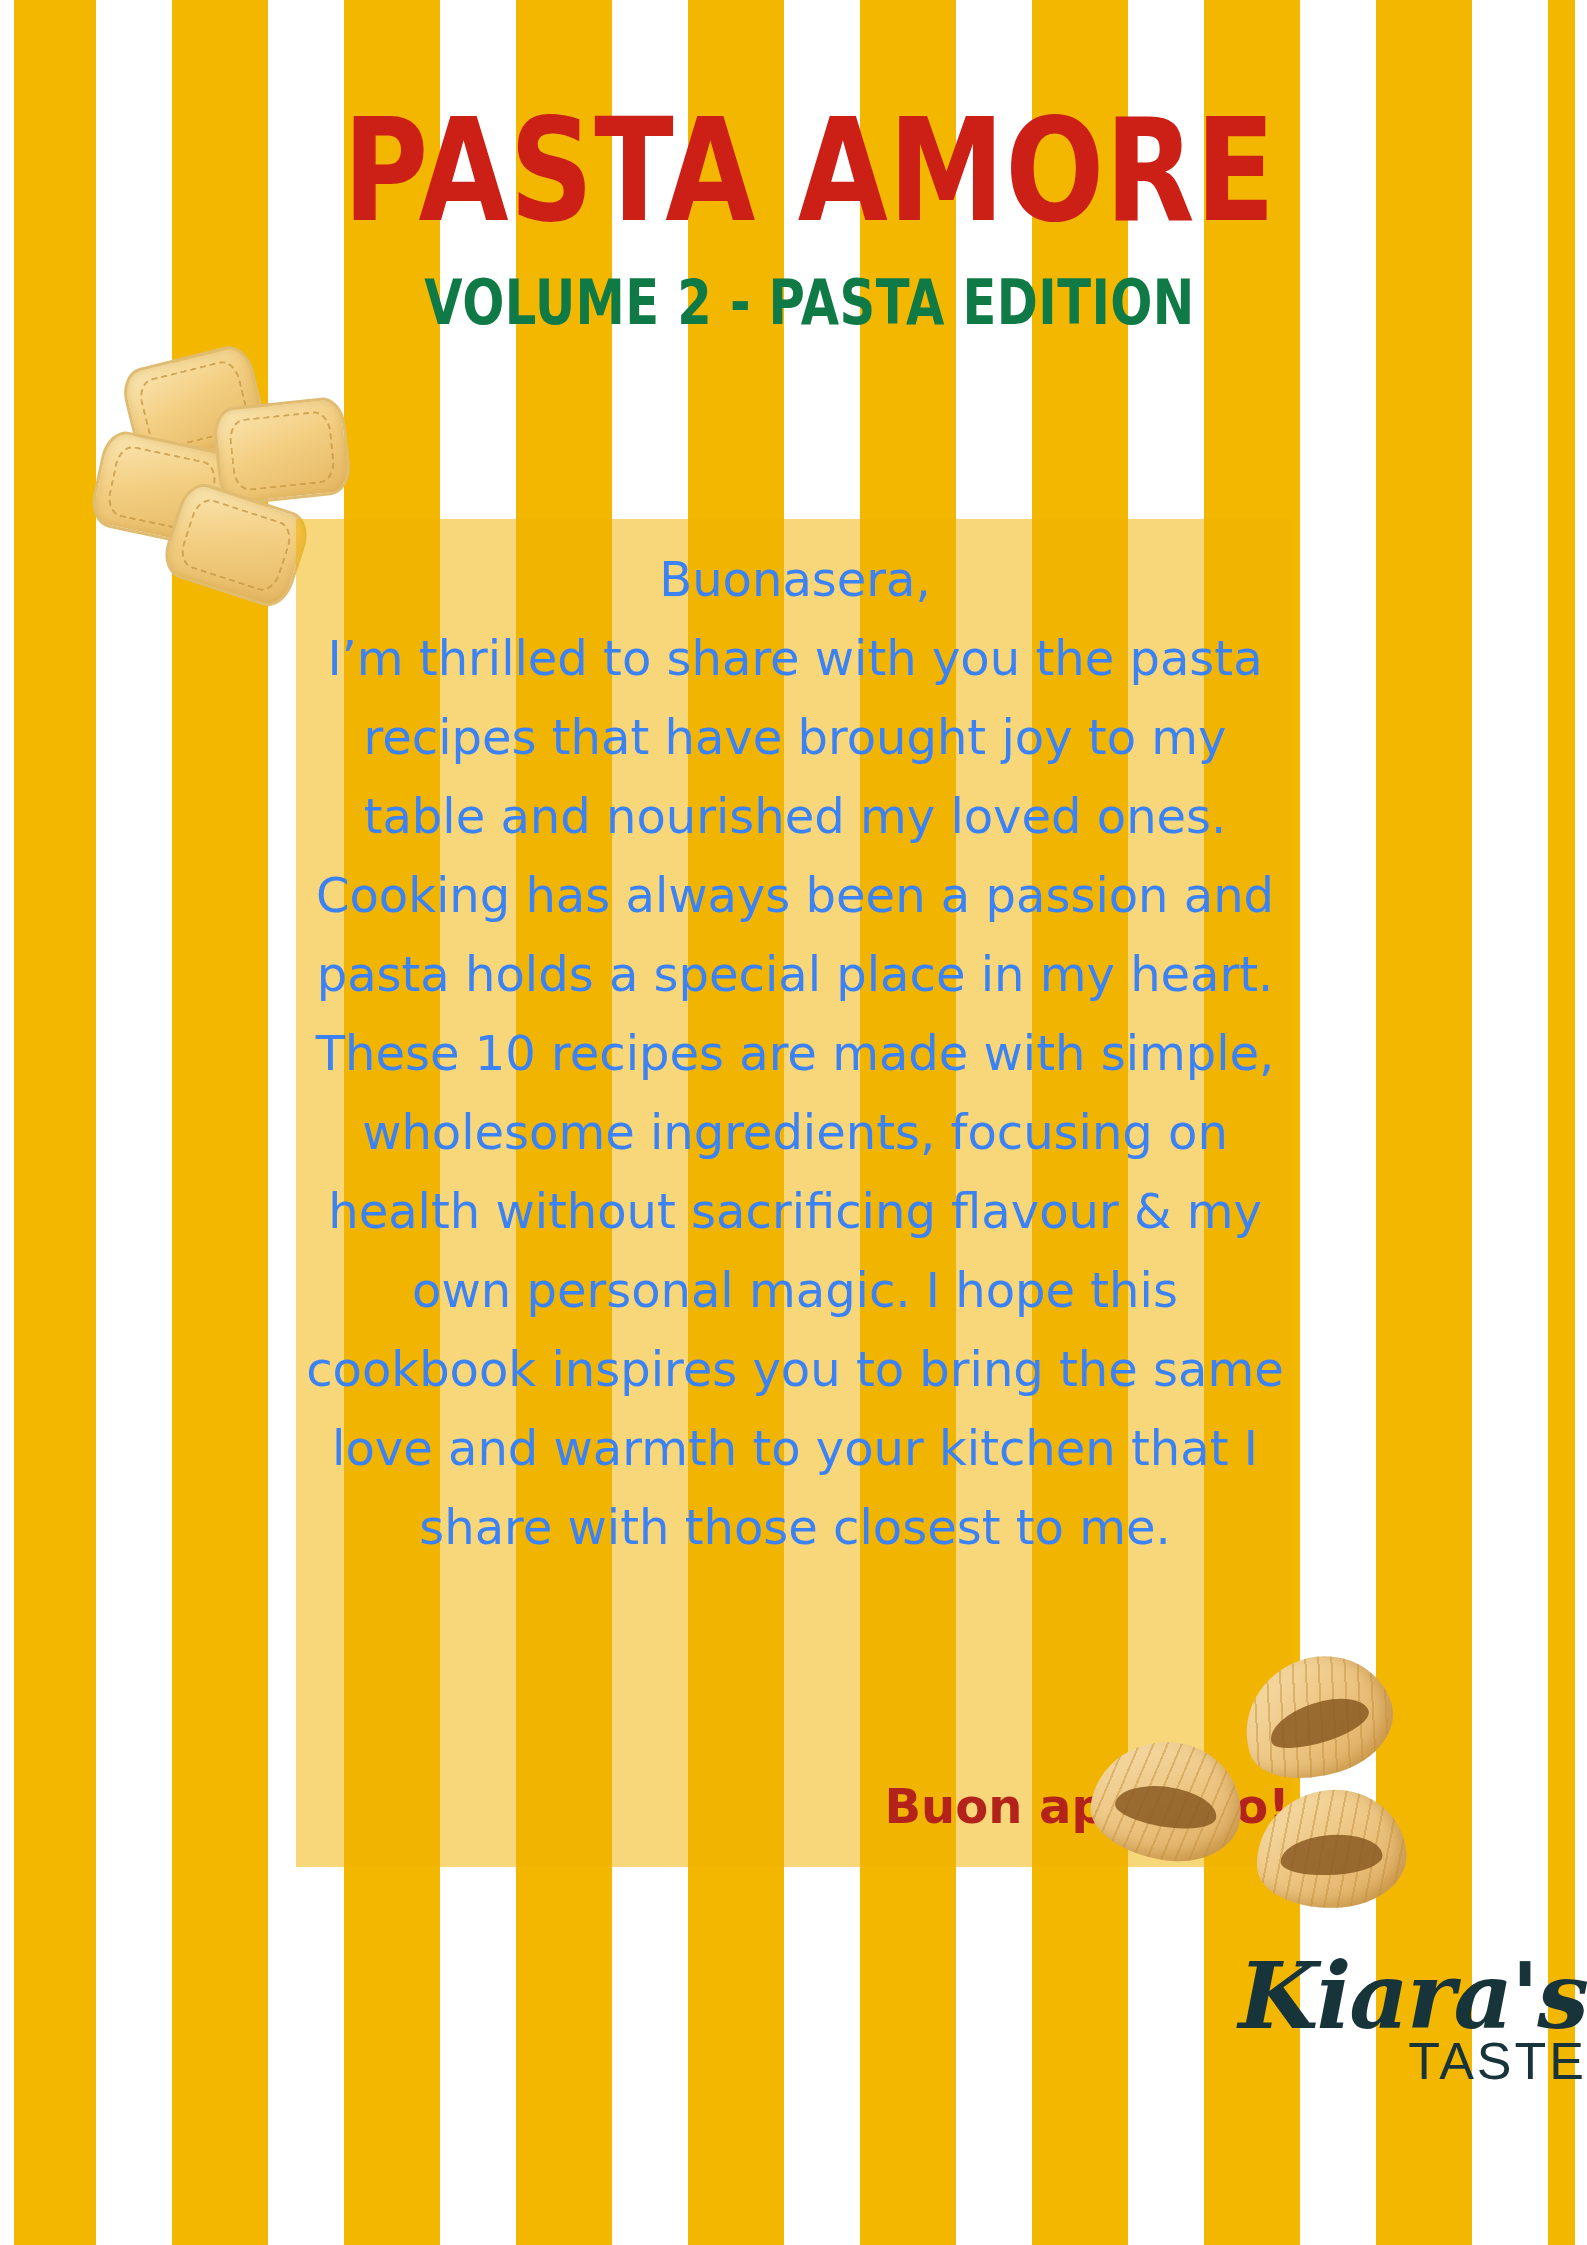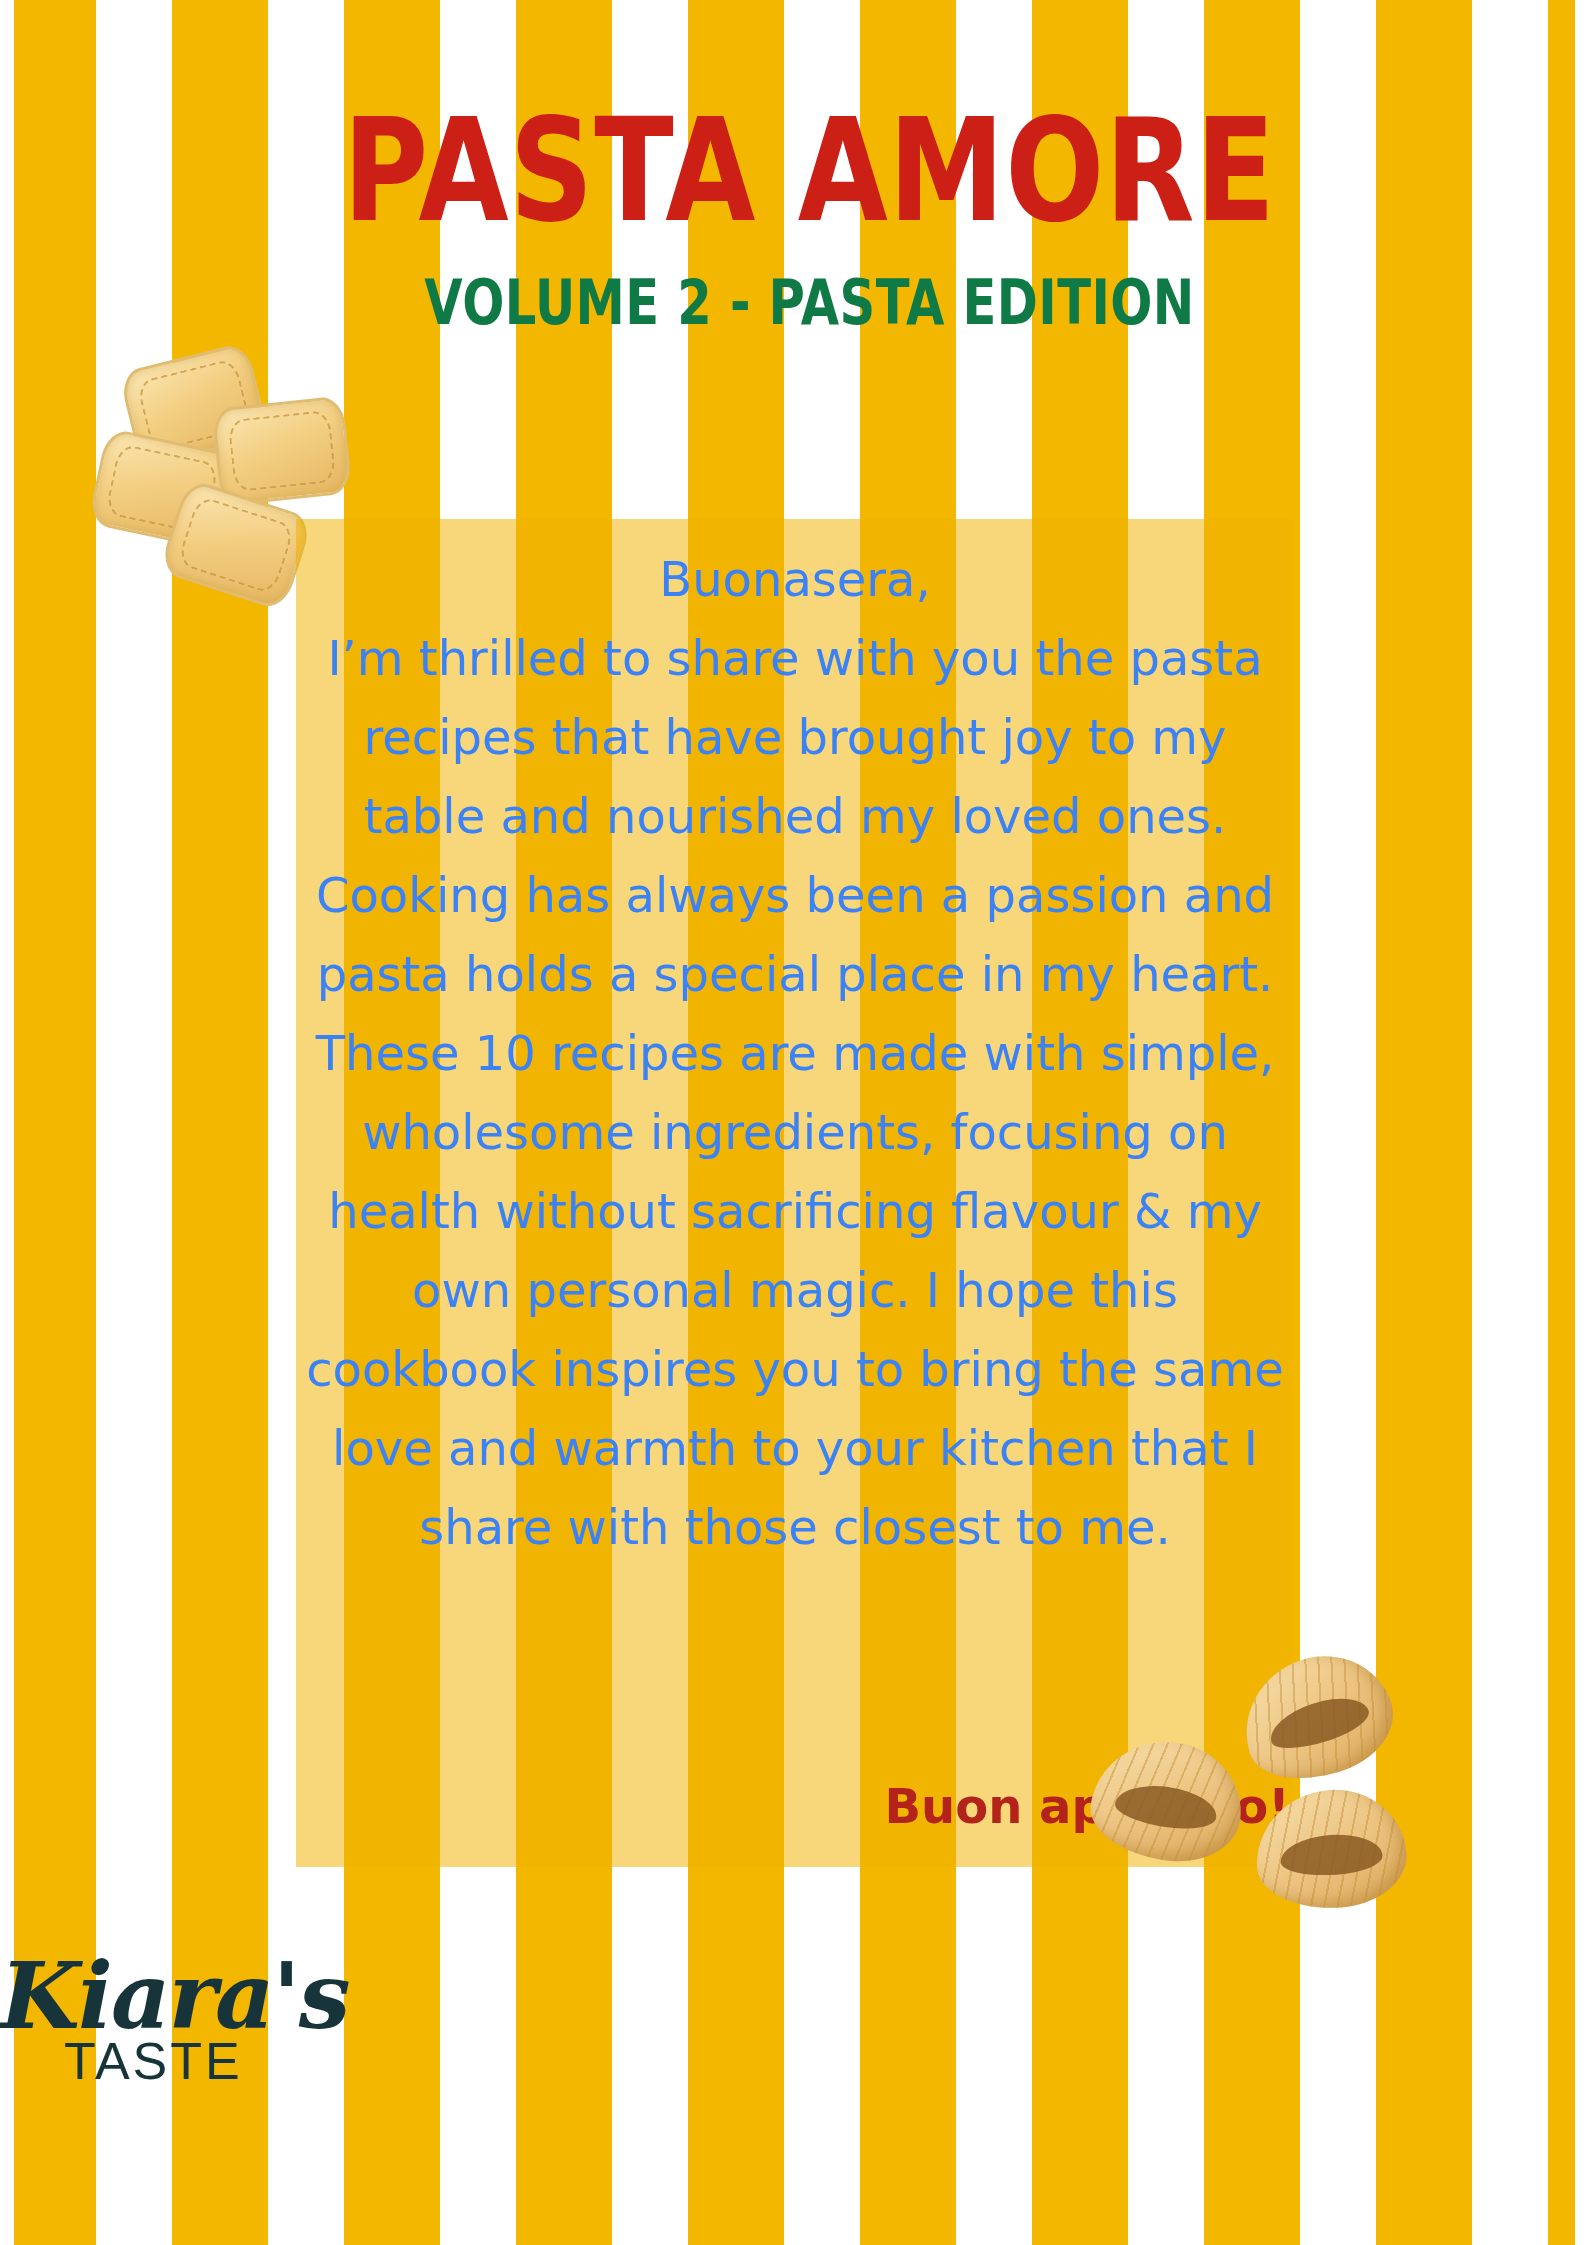--- a/index.html
+++ b/index.html
@@ -117,21 +117,21 @@
     font-weight: 700;
     margin-top: 20px;
   }
 
   
   .logo {
     position: absolute;
     left: 0;
     top: 1948px;
     width: 1587px;
-    text-align: left;
+    text-align: right;
     color: #16343a;
   }
   .logo-script {
     font-family: "DejaVu Serif", serif;
     font-style: italic;
     font-weight: bold;
     font-size: 92px;
     line-height: 96px;
     letter-spacing: -2px;
   }

